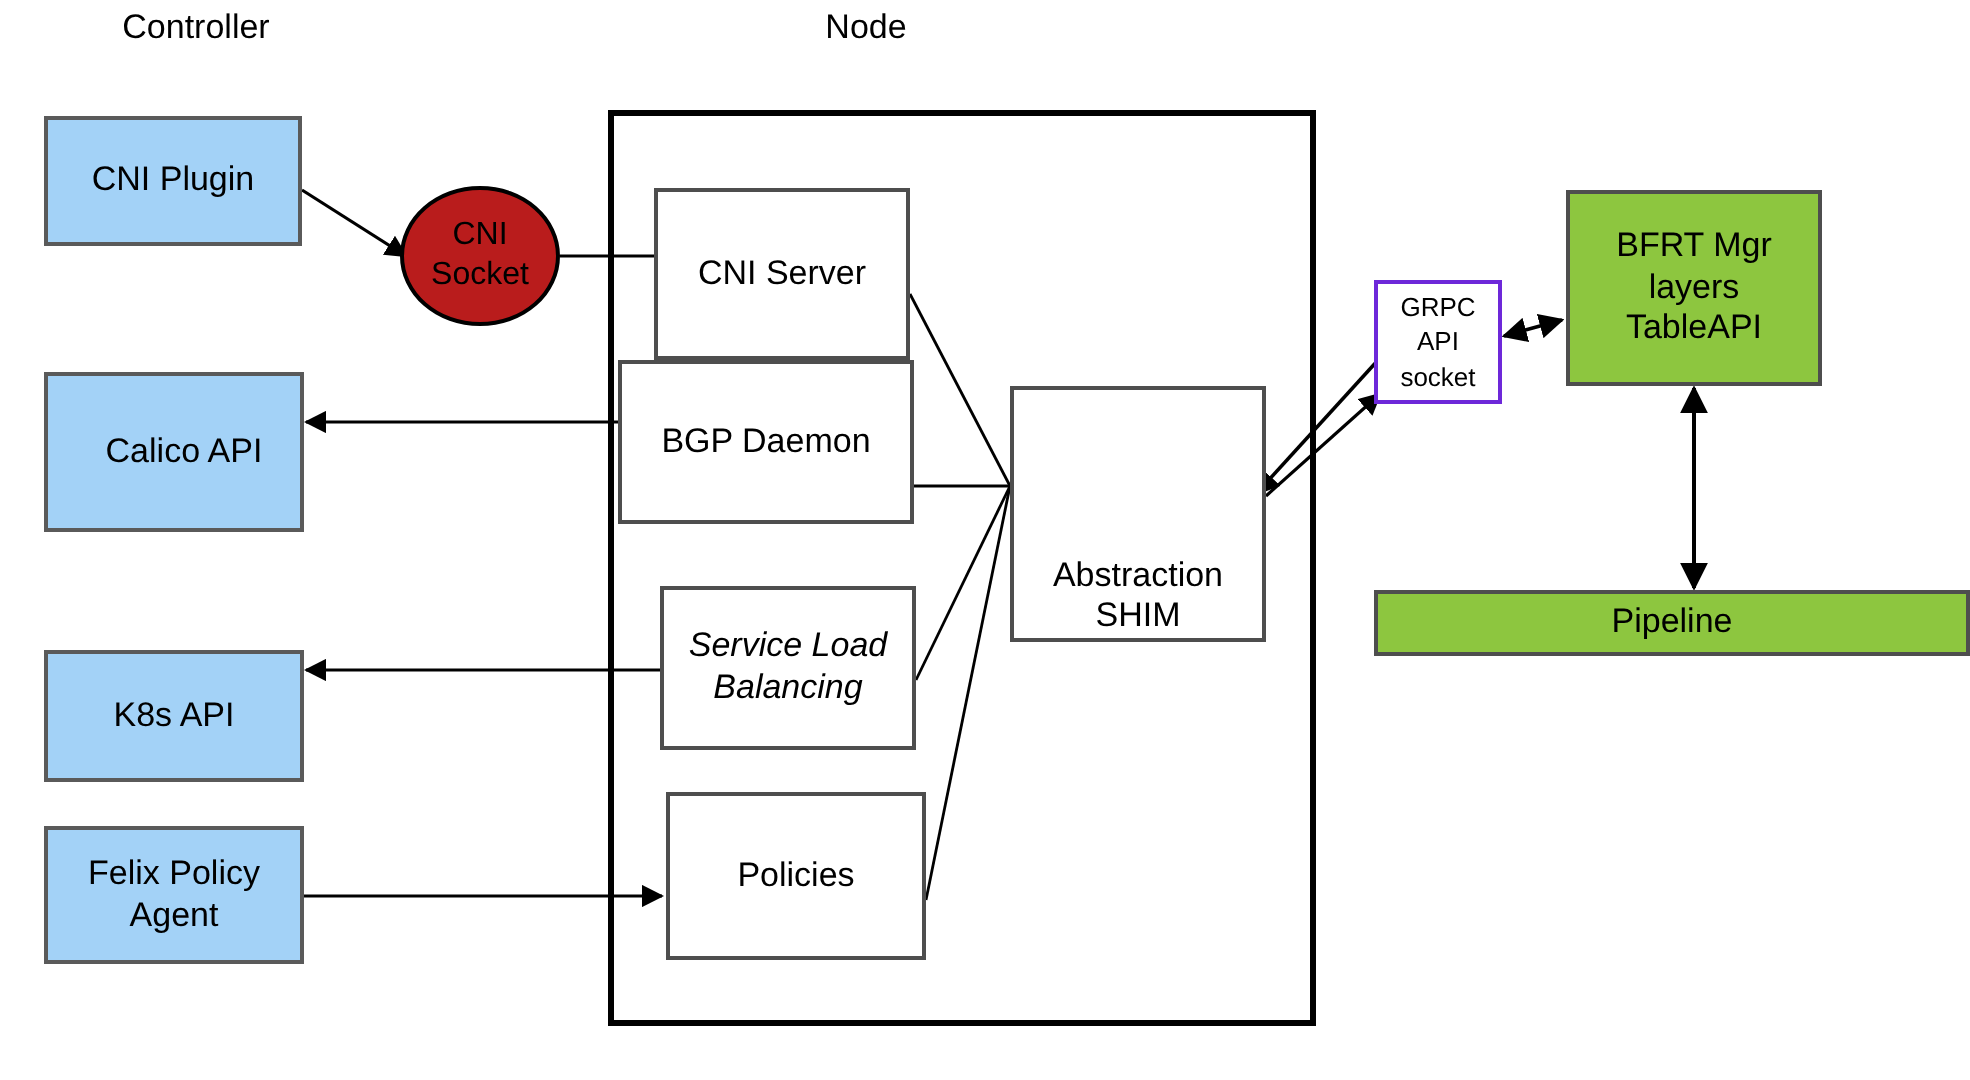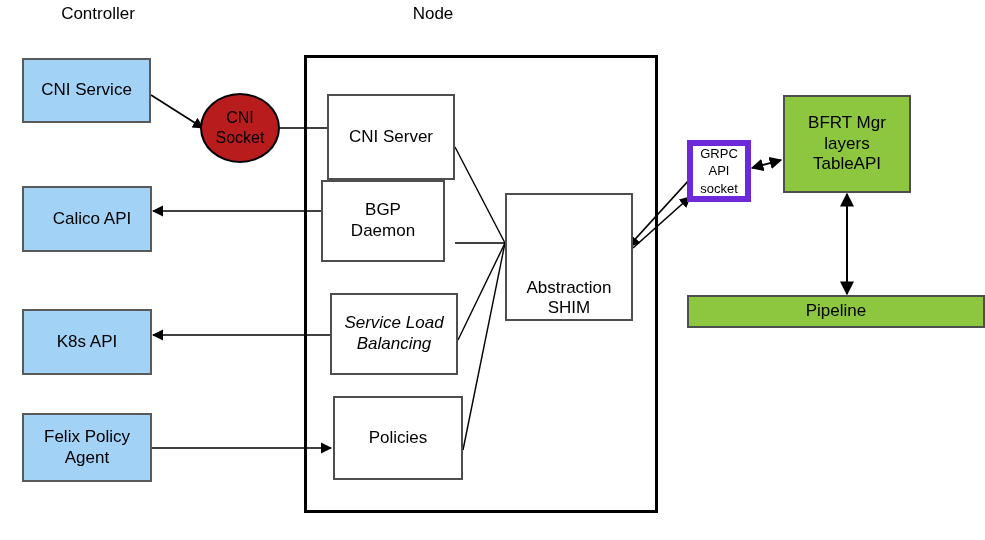--- a/index.html
+++ b/index.html
@@ -43,21 +43,21 @@
     border: 2px solid #4e4e4e;
     font-size: 17px;
   }
   .white-box {
     background: #ffffff;
     border: 2px solid #4e4e4e;
     font-size: 17px;
   }
   .socket-box {
     background: #ffffff;
-    border: 6px solid #6d28d9;
+    border: 2px solid #6d28d9;
     font-size: 13px;
     line-height: 1.35;
   }
   .ellipse-box {
     background: #b91c1c;
     border: 2px solid #000000;
     border-radius: 50%;
     font-size: 16px;
     justify-content: center;
   }
@@ -115,44 +115,44 @@
     <line x1="847" y1="194" x2="847" y2="294" stroke="#000000" stroke-width="2" marker-start="url(#arrowStart)" marker-end="url(#arrowEnd)"></line>
   </svg>
 
   <div class="section-label" style="left: 34px; top: 4px; width: 128px;">Controller</div>
 
   <div class="section-label" style="left: 385px; top: 4px; width: 96px;">Node</div>
 
   <div class="node-box container-box" style="left: 304px; top: 55px; width: 354px; height: 458px;"></div>
 
   <div class="node-box blue-box" style="left: 22px; top: 58px; width: 129px; height: 65px;">
-    <span>CNI Service</span>
+    <span>CNI Plugin</span>
   </div>
 
-  <div class="node-box blue-box" style="left: 22px; top: 186px; width: 130px; height: 66px; padding-left: 10px;">
+  <div class="node-box blue-box" style="left: 22px; top: 186px; width: 130px; height: 80px; padding-left: 10px;">
     <span>Calico API</span>
   </div>
 
-  <div class="node-box blue-box" style="left: 22px; top: 309px; width: 130px; height: 66px;">
+  <div class="node-box blue-box" style="left: 22px; top: 325px; width: 130px; height: 66px;">
     <span>K8s API</span>
   </div>
 
   <div class="node-box blue-box" style="left: 22px; top: 413px; width: 130px; height: 69px; padding: 0 10px;">
     <span>Felix Policy Agent</span>
   </div>
 
   <div class="node-box ellipse-box" style="left: 200px; top: 93px; width: 80px; height: 70px;">
     <span>CNI Socket</span>
   </div>
 
   <div class="node-box white-box" style="left: 327px; top: 74px; width: 128px; height: 86px; margin-top: 20px;">
     <span>CNI Server</span>
   </div>
 
-  <div class="node-box white-box" style="left: 321px; top: 180px; width: 124px; height: 82px; padding: 0 18px;">
+  <div class="node-box white-box" style="left: 309px; top: 180px; width: 148px; height: 82px; padding: 0 18px;">
     <span>BGP Daemon</span>
   </div>
 
   <div class="node-box white-box" style="left: 330px; top: 293px; width: 128px; height: 82px; padding: 0 4px; font-style: italic;">
     <span>Service Load Balancing</span>
   </div>
 
   <div class="node-box white-box" style="left: 333px; top: 396px; width: 130px; height: 84px;">
     <span>Policies</span>
   </div>

